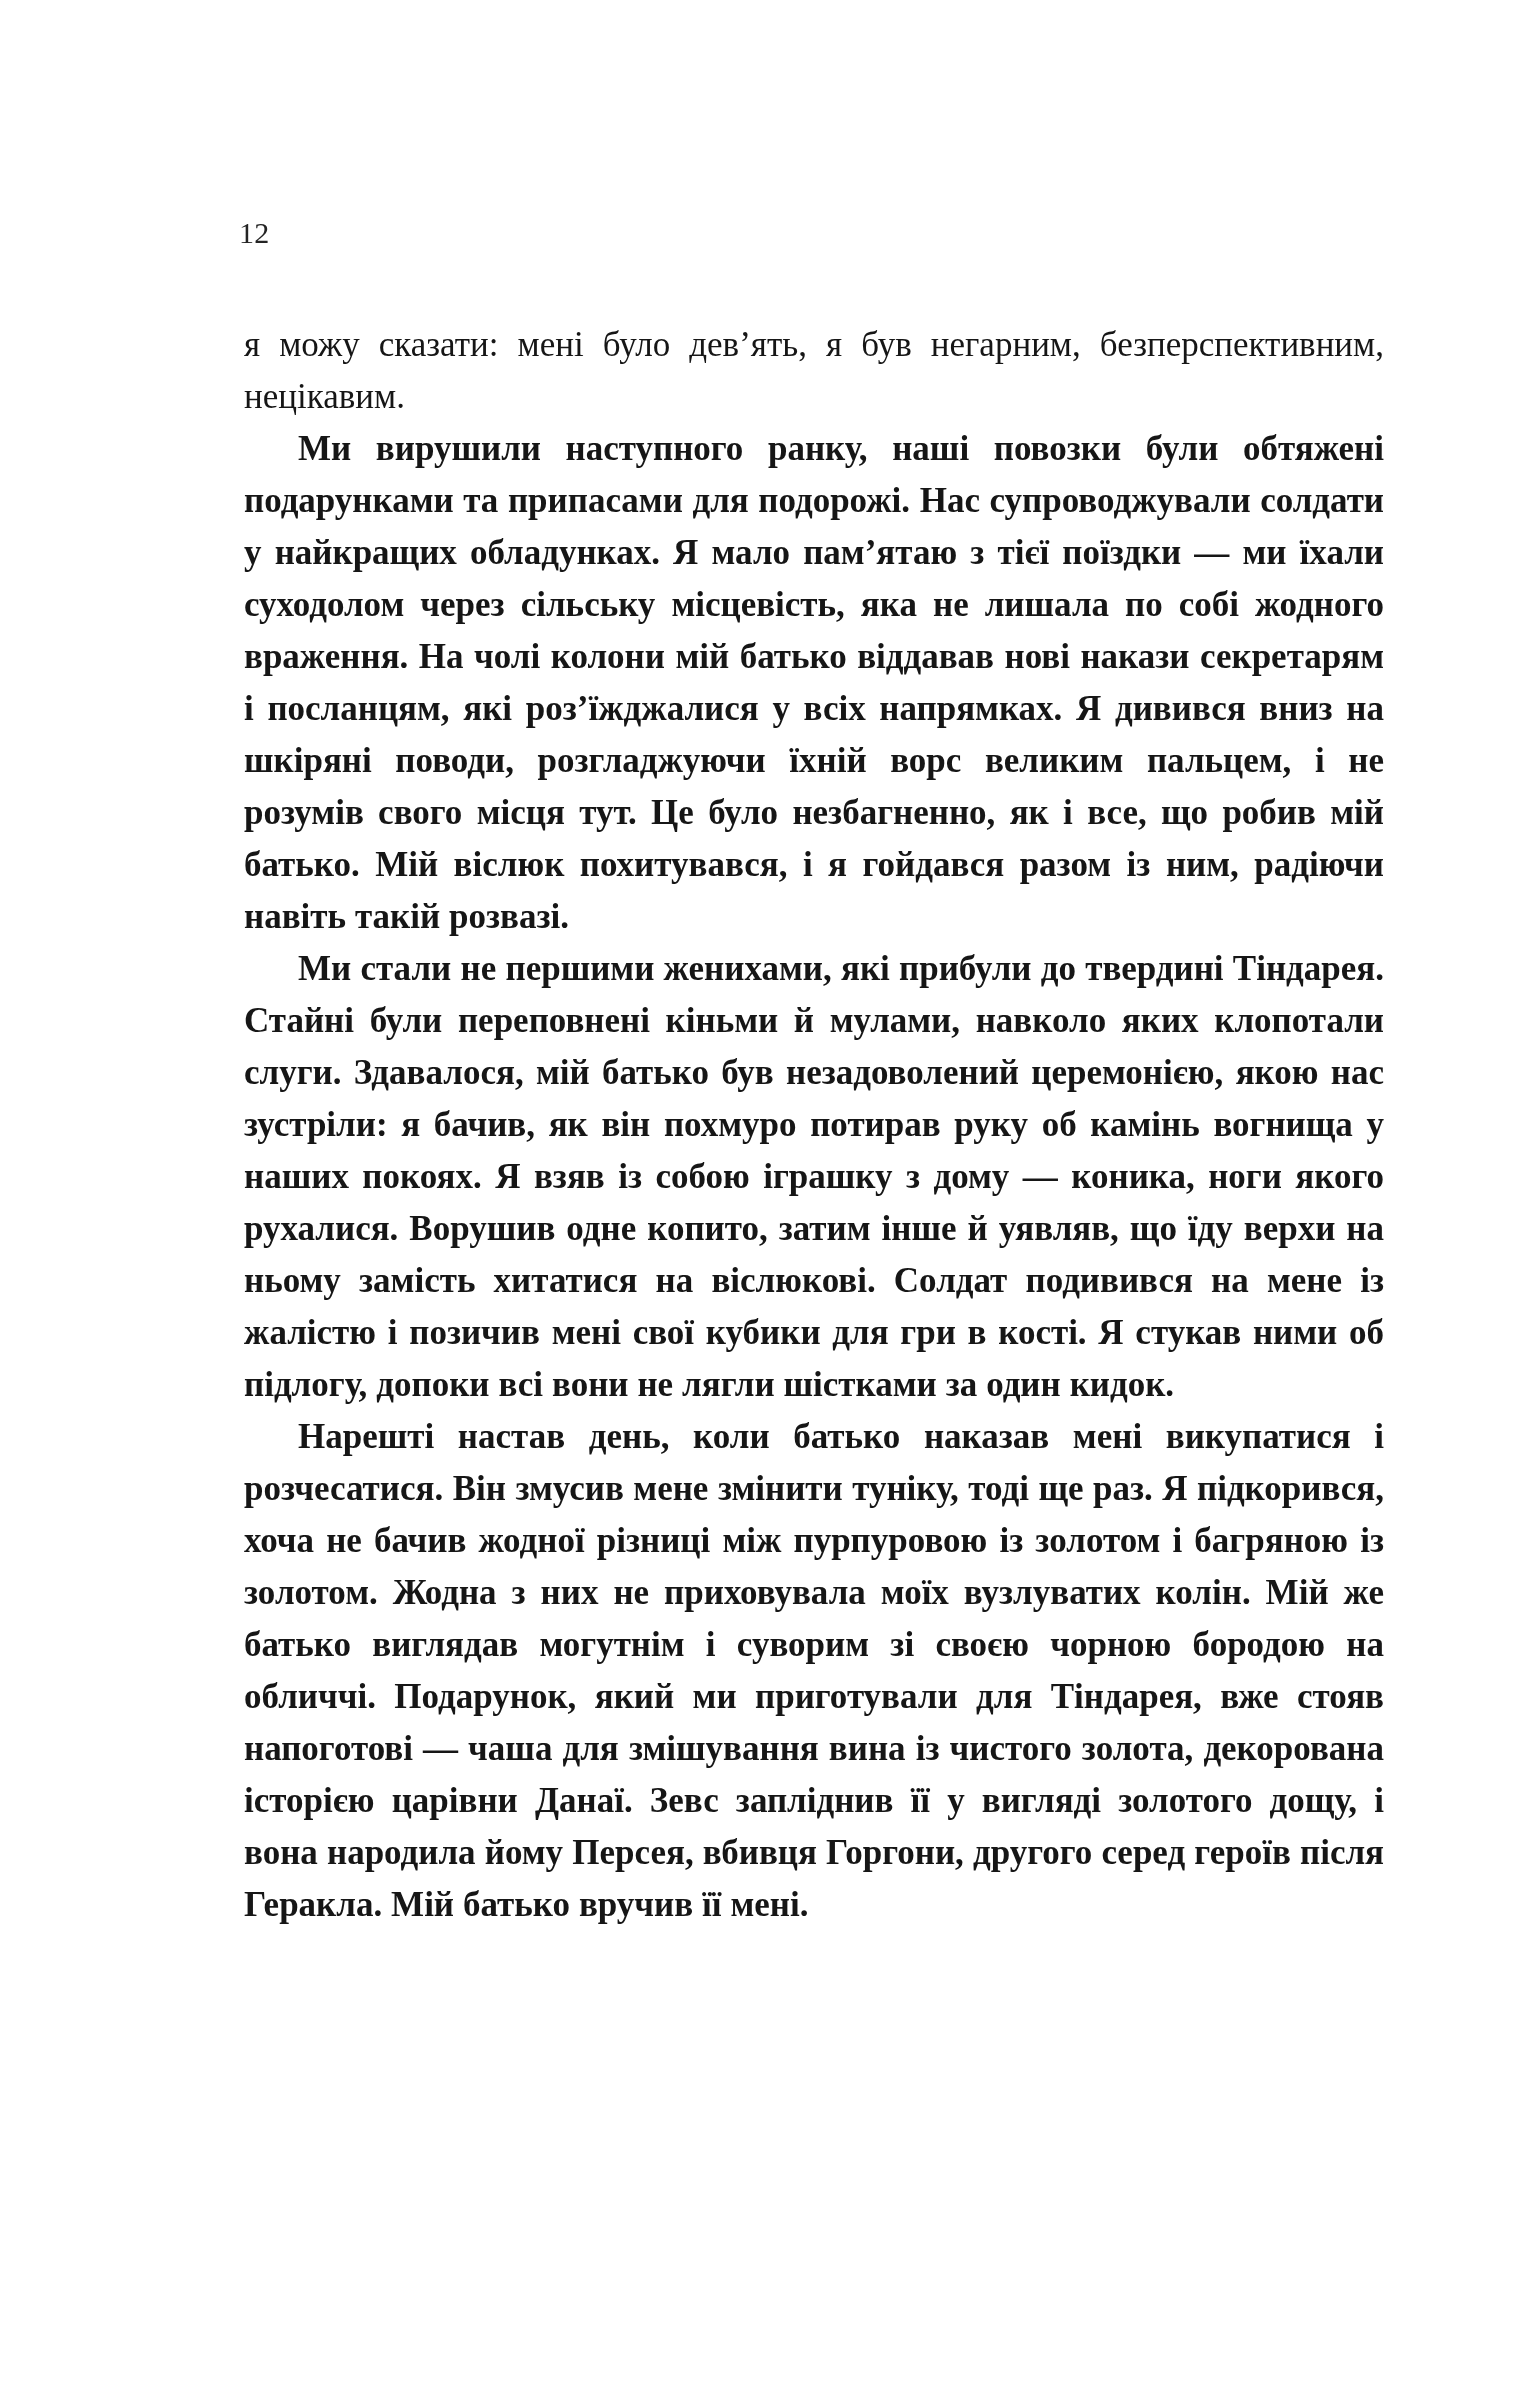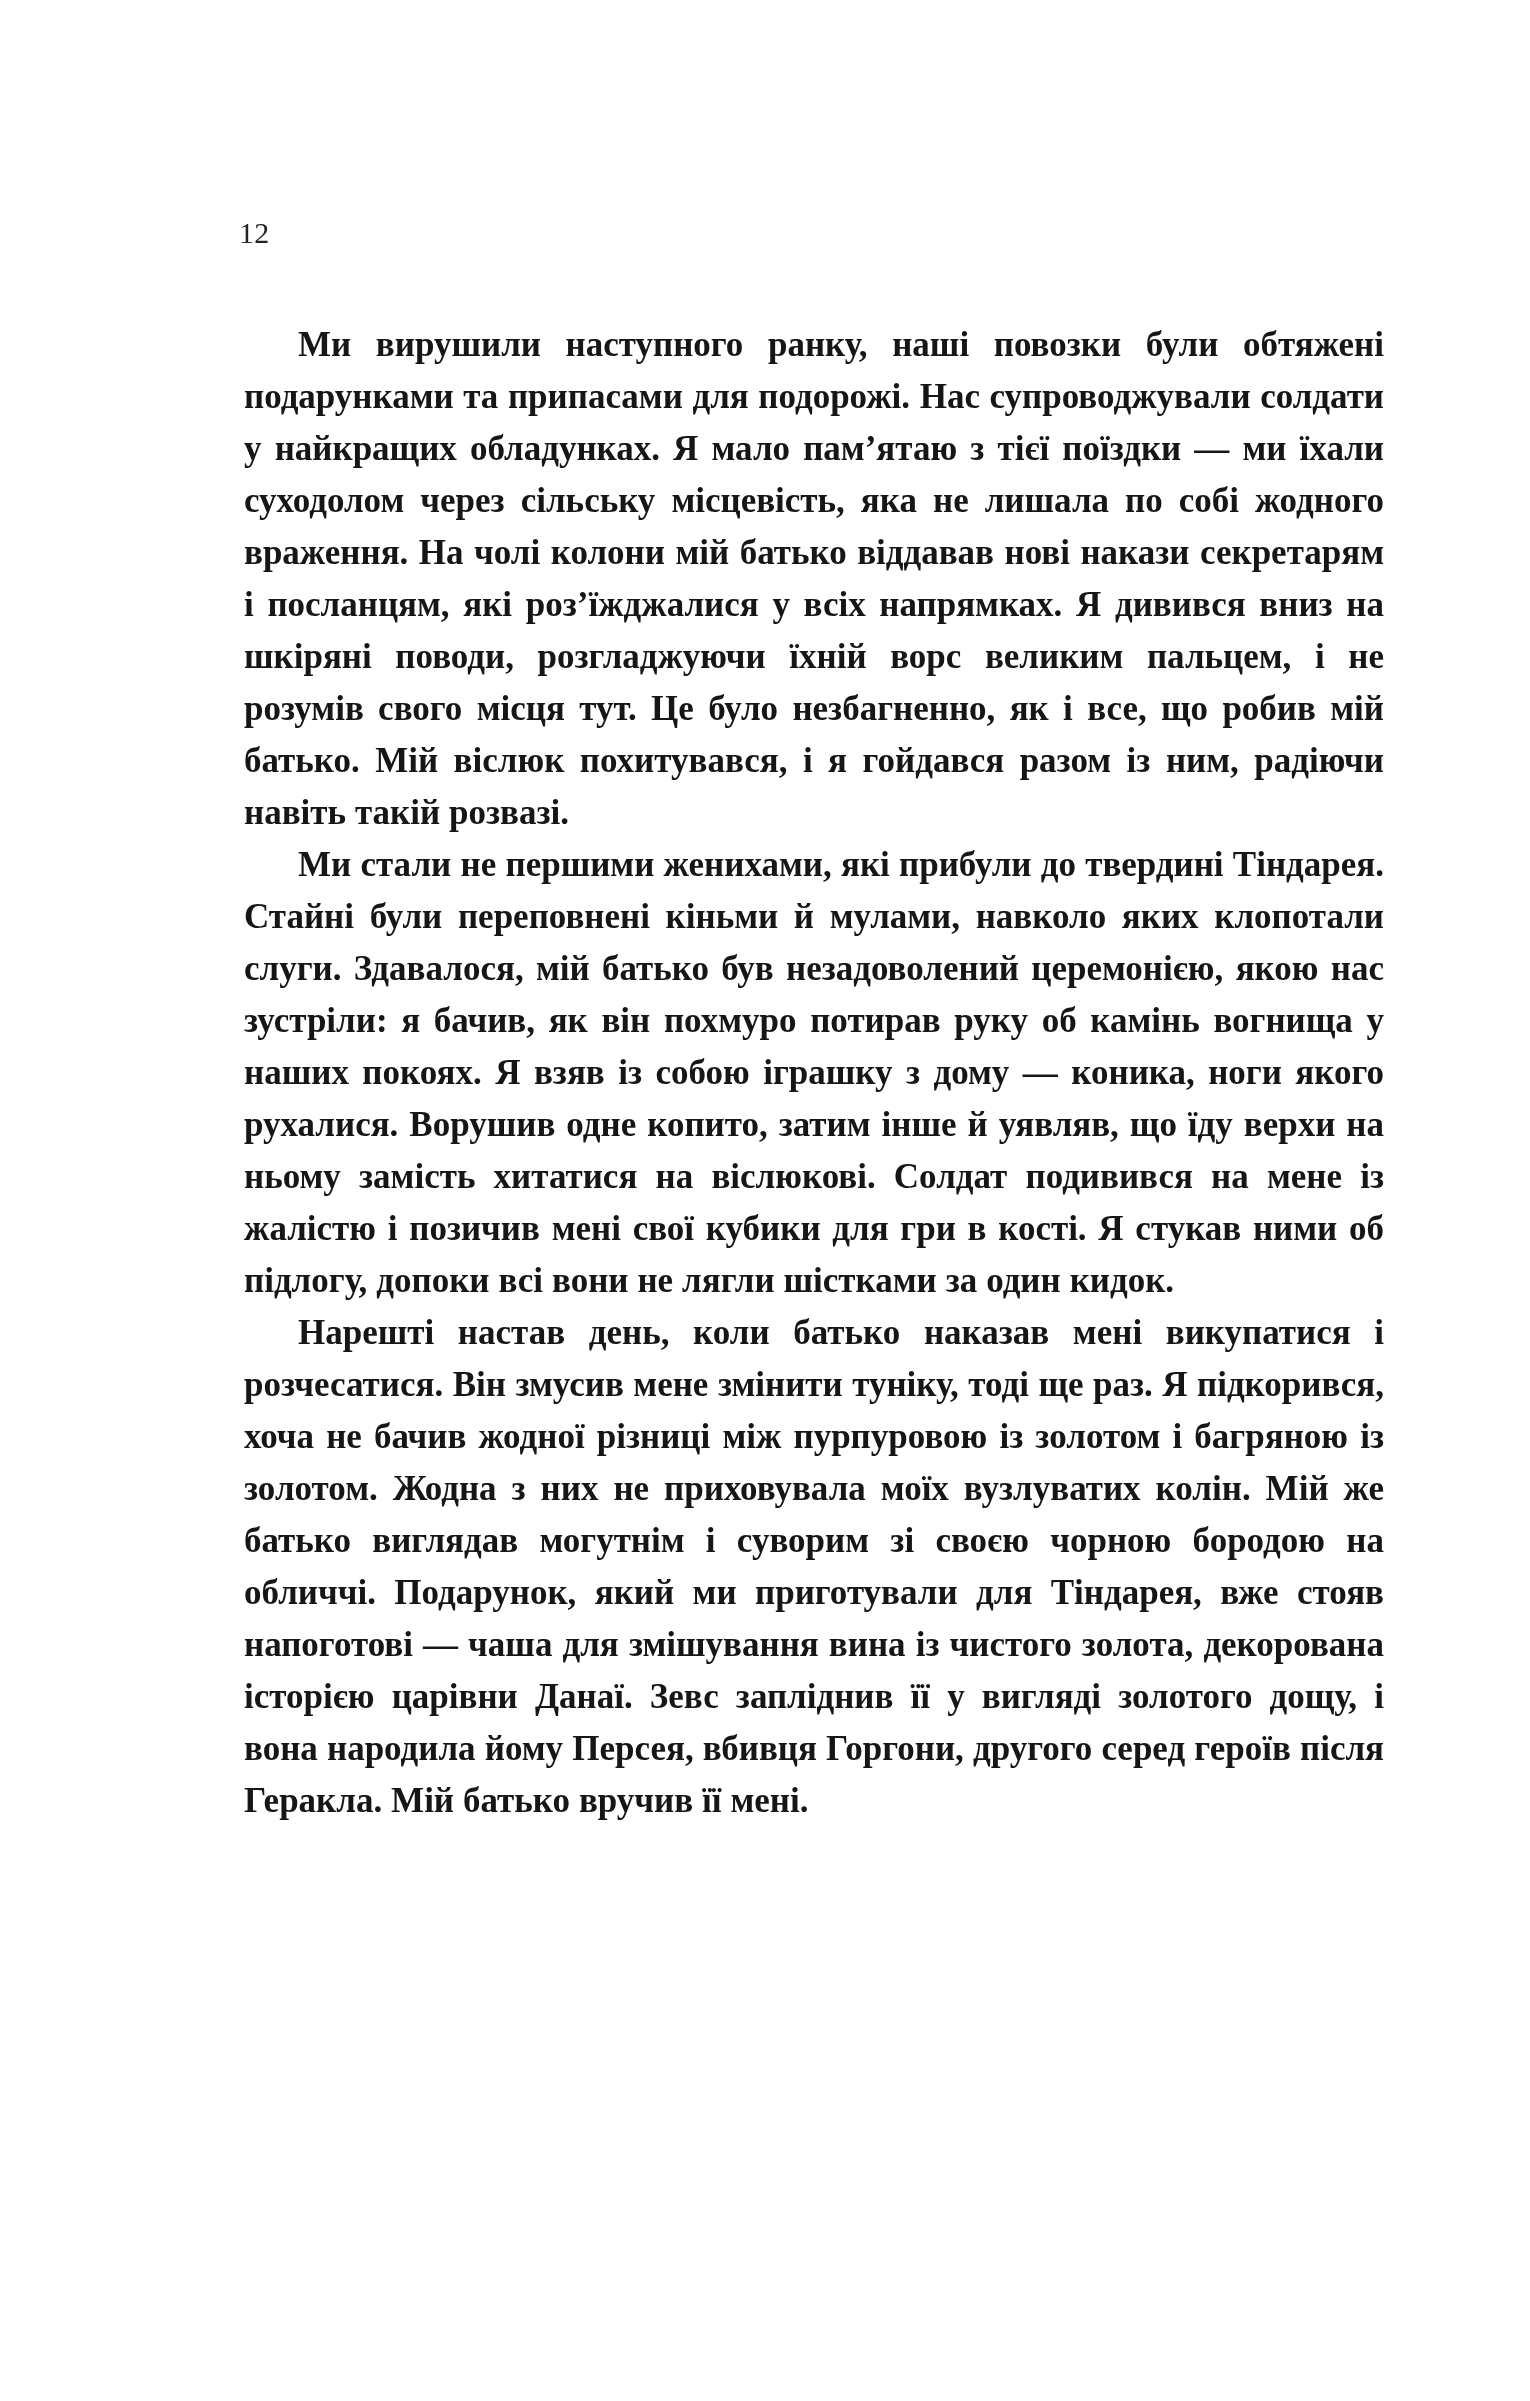--- a/index.html
+++ b/index.html
@@ -64,20 +64,21 @@
 </style>
 </head>
 <body>
 
 <div class="page">
 
   <div class="folio">12</div>
 
   <div class="textblock">
 
+    <p class="para last-line-natural">я можу сказати: мені було дев’ять, я був негарним, безперспективним, нецікавим.</p>
 
     <p class="para indented last-line-natural">Ми вирушили наступного ранку, наші повозки були обтяжені подарунками та припасами для подорожі. Нас супроводжували солдати у найкращих обладунках. Я мало пам’ятаю з тієї поїздки — ми їхали суходолом через сільську місцевість, яка не лишала по собі жодного враження. На чолі колони мій батько віддавав нові накази секретарям і посланцям, які роз’їжджалися у всіх напрямках. Я дивився вниз на шкіряні поводи, розгладжуючи їхній ворс великим пальцем, і не розумів свого місця тут. Це було незбагненно, як і все, що робив мій батько. Мій віслюк похитувався, і я гойдався разом із ним, радіючи навіть такій розвазі.</p>
 
     <p class="para indented last-line-natural">Ми стали не першими женихами, які прибули до твердині Тіндарея. Стайні були переповнені кіньми й мулами, навколо яких клопотали слуги. Здавалося, мій батько був незадоволений церемонією, якою нас зустріли: я бачив, як він похмуро потирав руку об камінь вогнища у наших покоях. Я взяв із собою іграшку з дому — коника, ноги якого рухалися. Ворушив одне копито, затим інше й уявляв, що їду верхи на ньому замість хитатися на віслюкові. Солдат подивився на мене із жалістю і позичив мені свої кубики для гри в кості. Я стукав ними об підлогу, допоки всі вони не лягли шістками за один кидок.</p>
 
     <p class="para indented last-line-natural">Нарешті настав день, коли батько наказав мені викупатися і розчесатися. Він змусив мене змінити туніку, тоді ще раз. Я підкорився, хоча не бачив жодної різниці між пурпуровою із золотом і багряною із золотом. Жодна з них не приховувала моїх вузлуватих колін. Мій же батько виглядав могутнім і суворим зі своєю чорною бородою на обличчі. Подарунок, який ми приготували для Тіндарея, вже стояв напоготові — чаша для змішування вина із чистого золота, декорована історією царівни Данаї. Зевс запліднив її у вигляді золотого дощу, і вона народила йому Персея, вбивця Горгони, другого серед героїв після Геракла. Мій батько вручив її мені.</p>
 
   </div>
 
 </div>

